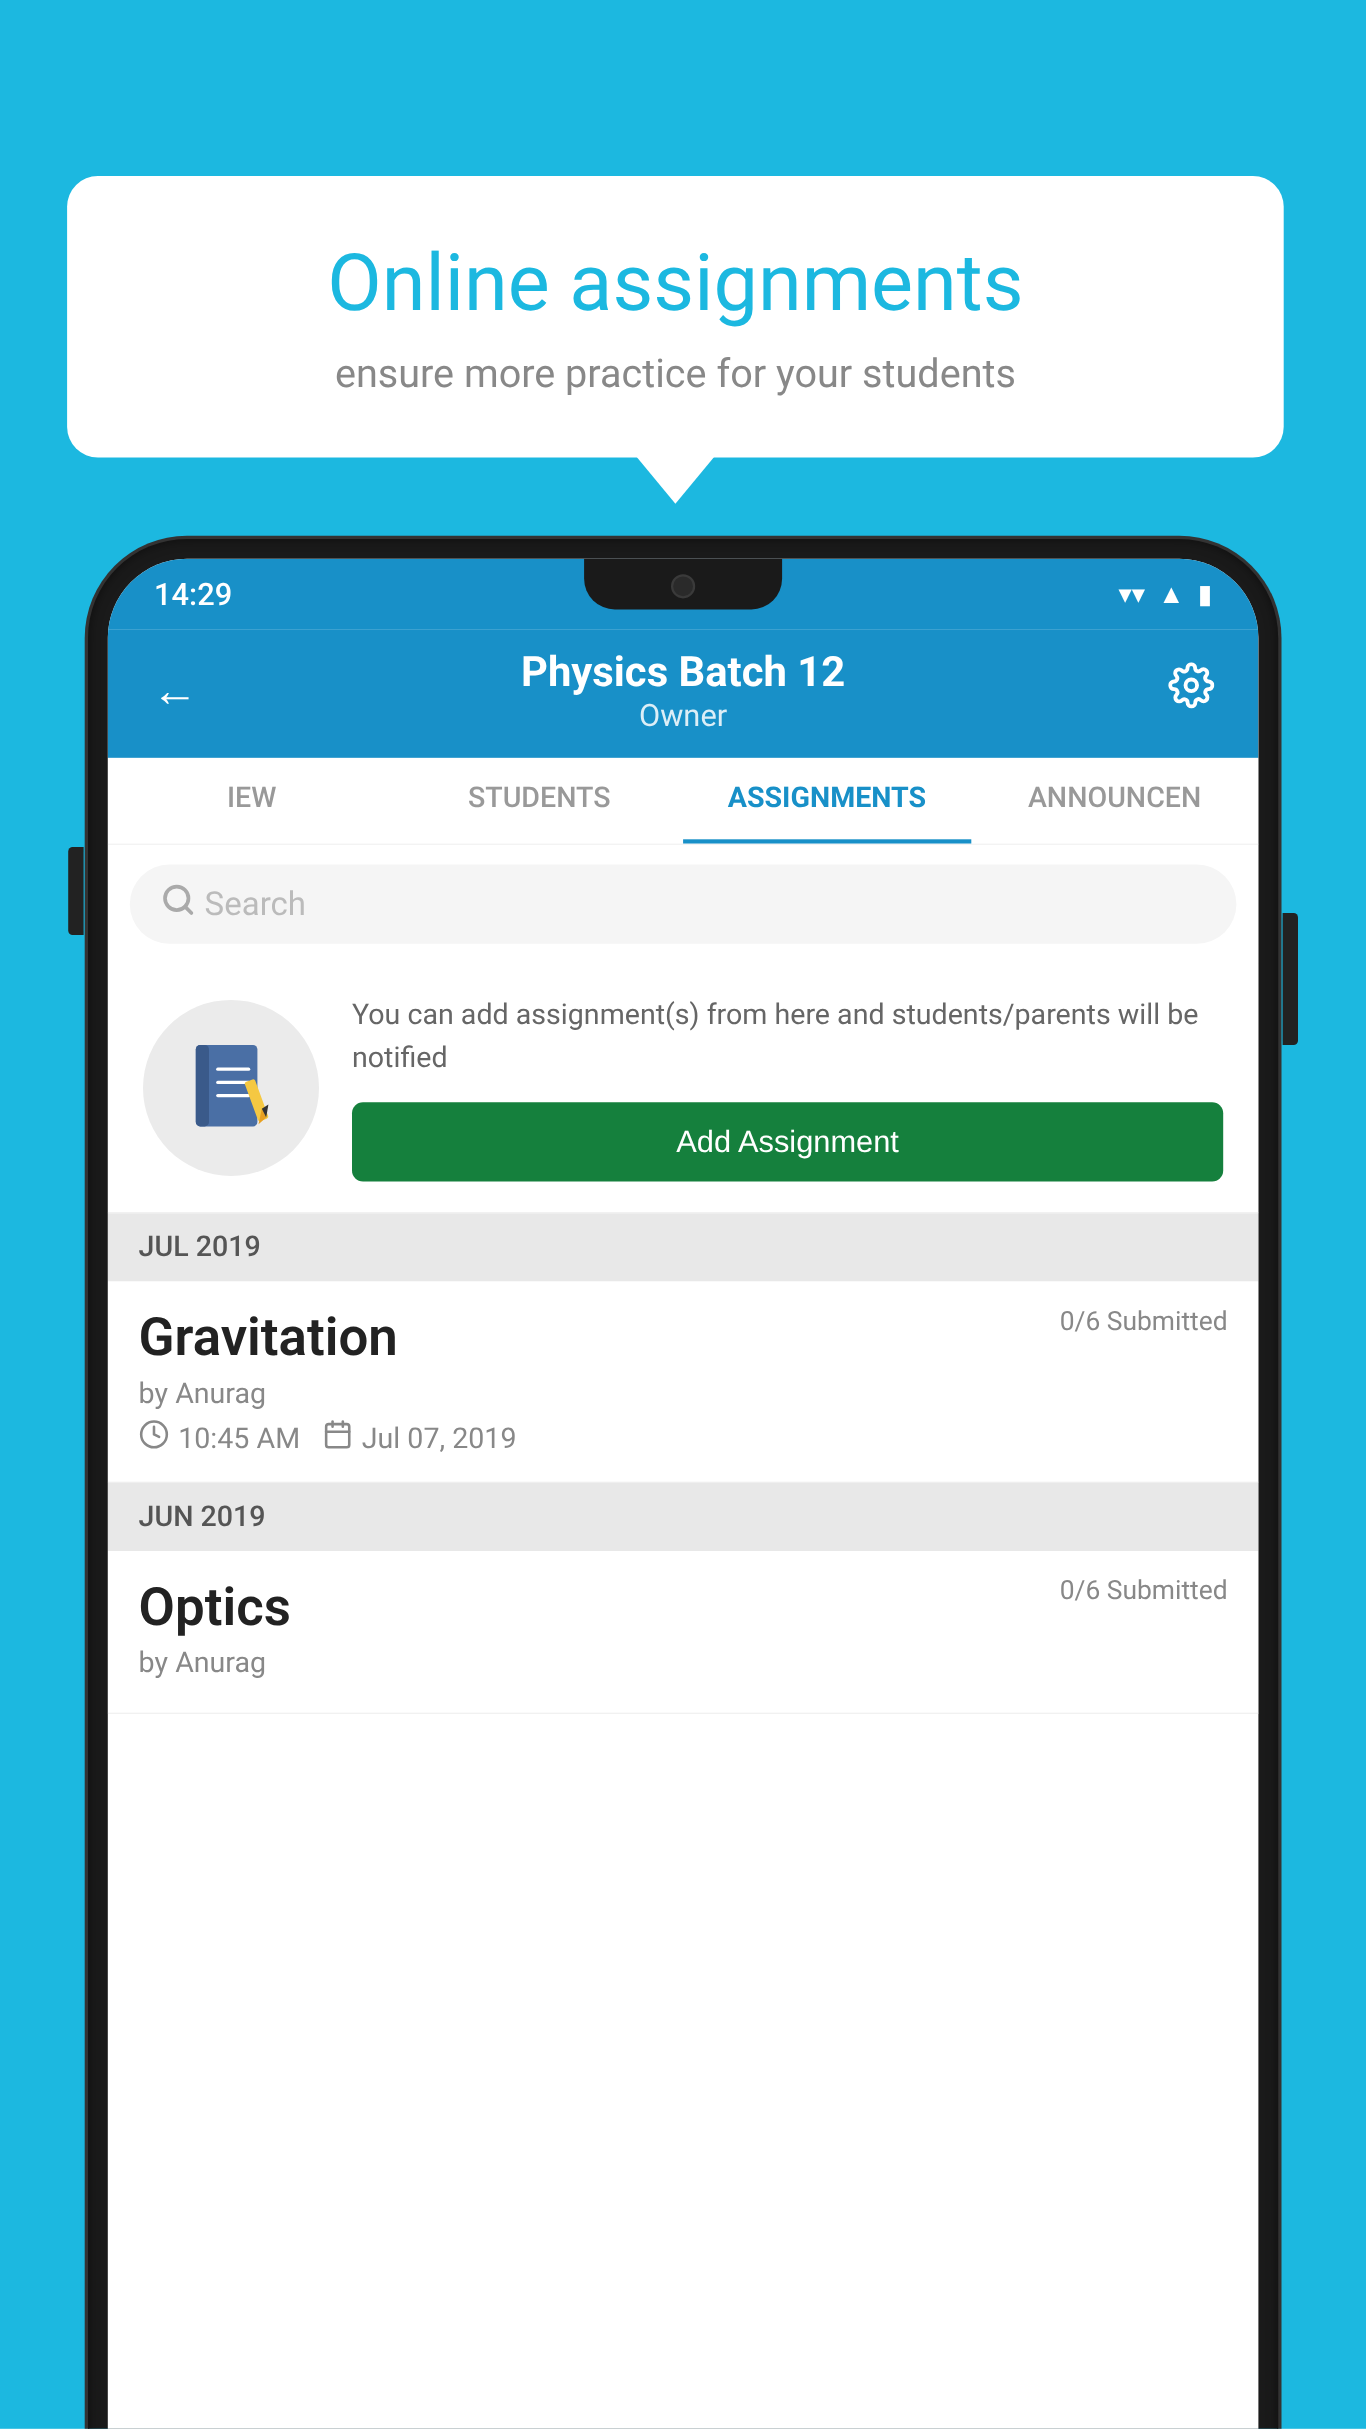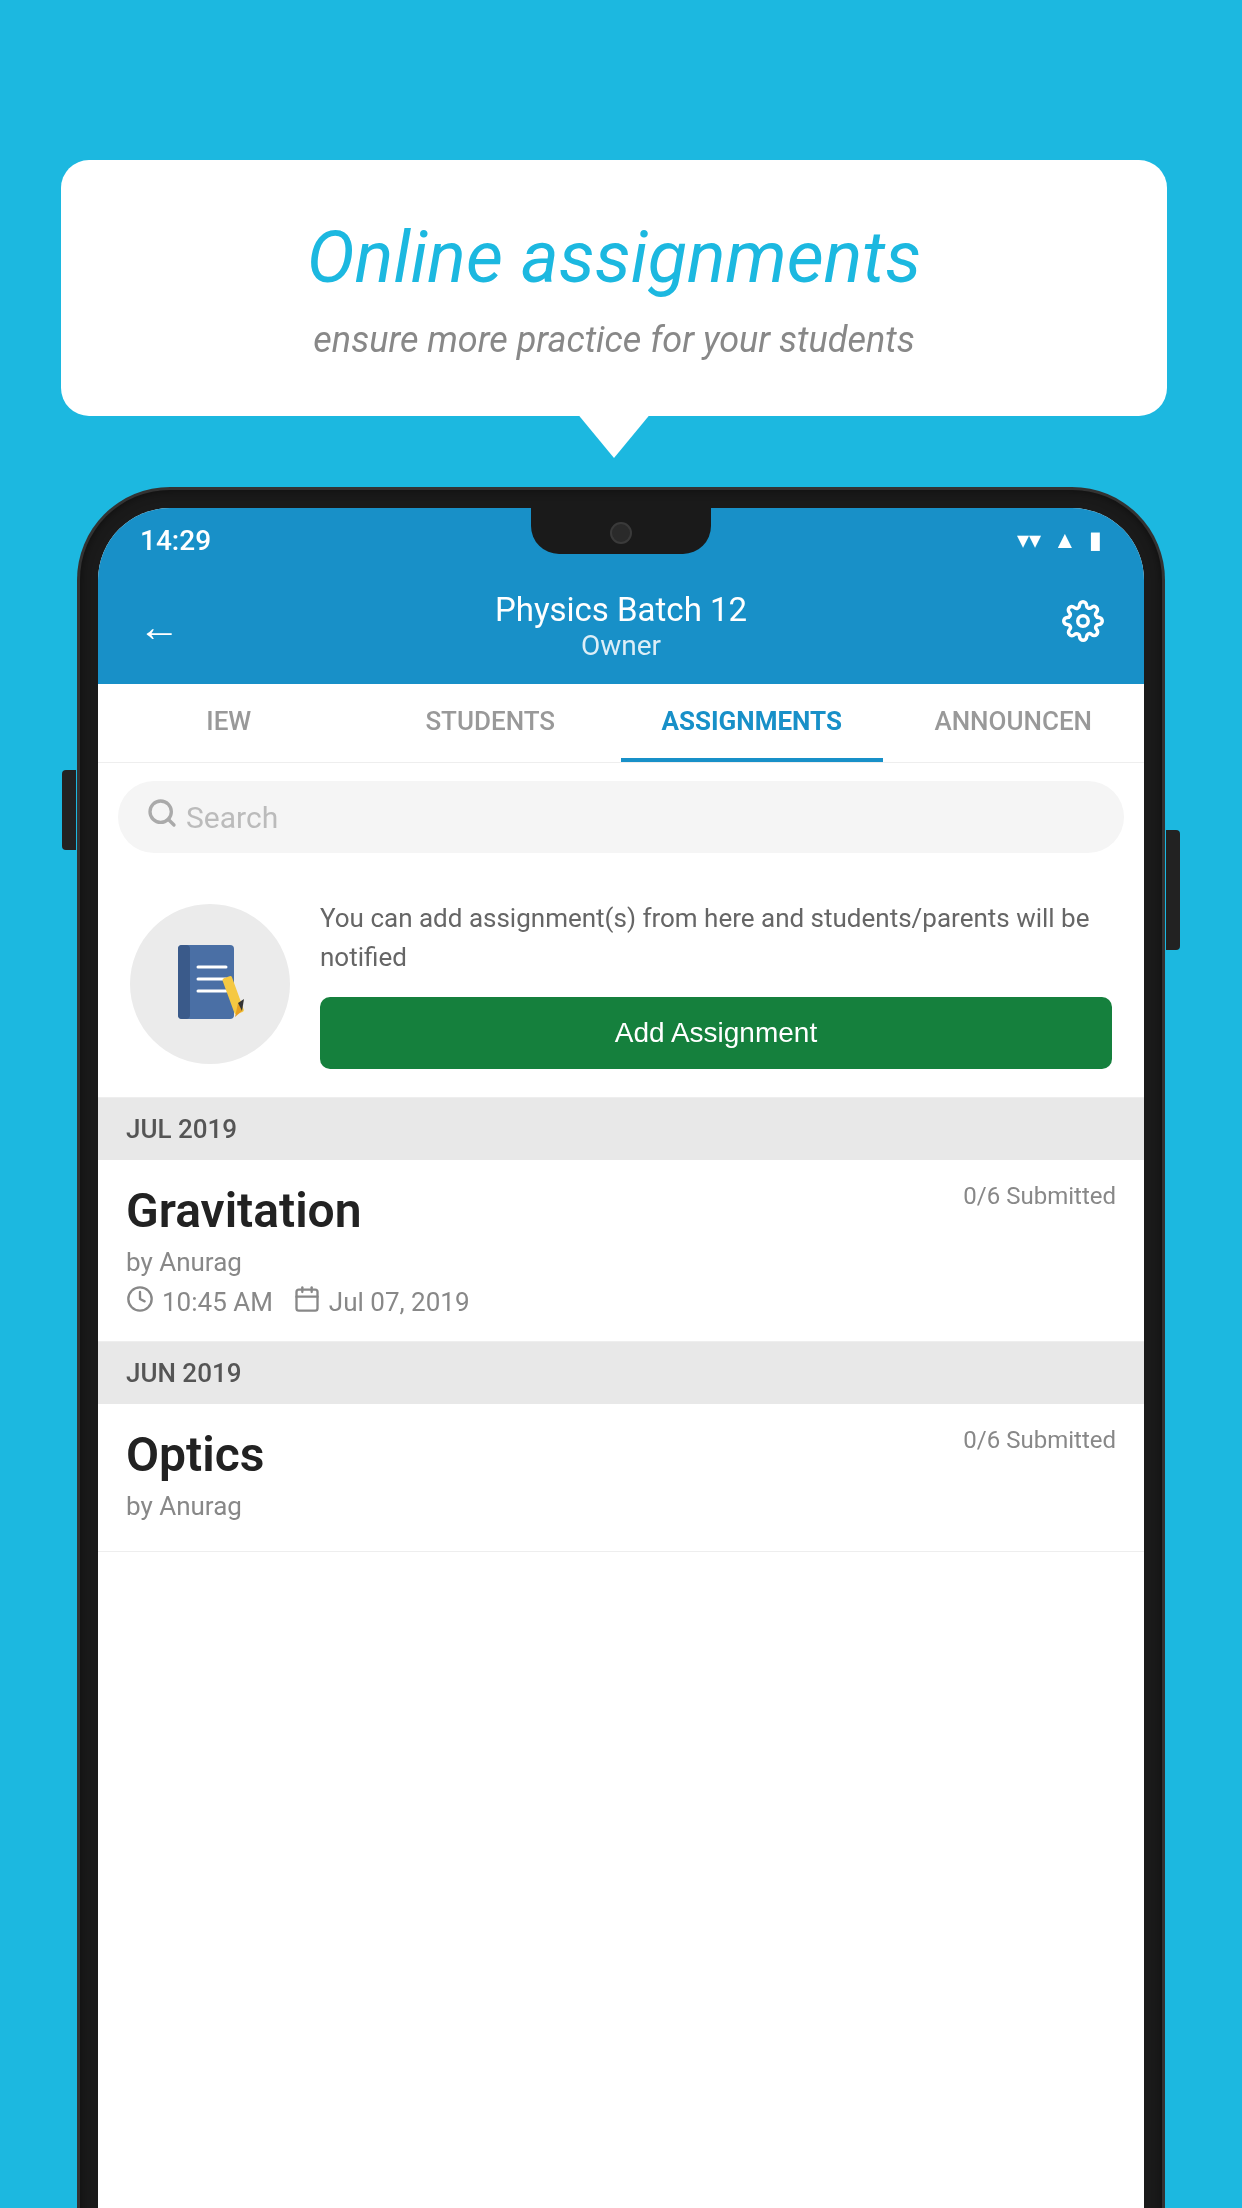--- a/index.html
+++ b/index.html
@@ -14,21 +14,20 @@
     }
 
     
     .speech-bubble-container {
       position: absolute;
       top: 160px;
       left: 61px;
       right: 75px;
       display: flex;
       flex-direction: column;
-      font-style: italic;
     }
 
     .speech-bubble {
       background: white;
       border-radius: 28px;
       padding: 55px 60px 55px 60px;
       text-align: center;
       width: 100%;
       position: relative;
     }
@@ -177,22 +176,22 @@
       font-size: 42px;
       cursor: pointer;
     }
 
     .header-center {
       text-align: center;
     }
 
     .header-title {
       color: white;
-      font-size: 33px;
-      font-weight: 400;
+      font-size: 38px;
+      font-weight: 700;
     }
 
     .header-subtitle {
       color: rgba(255,255,255,0.85);
       font-size: 28px;
     }
 
     .settings-btn {
       color: white;
       font-size: 42px;

